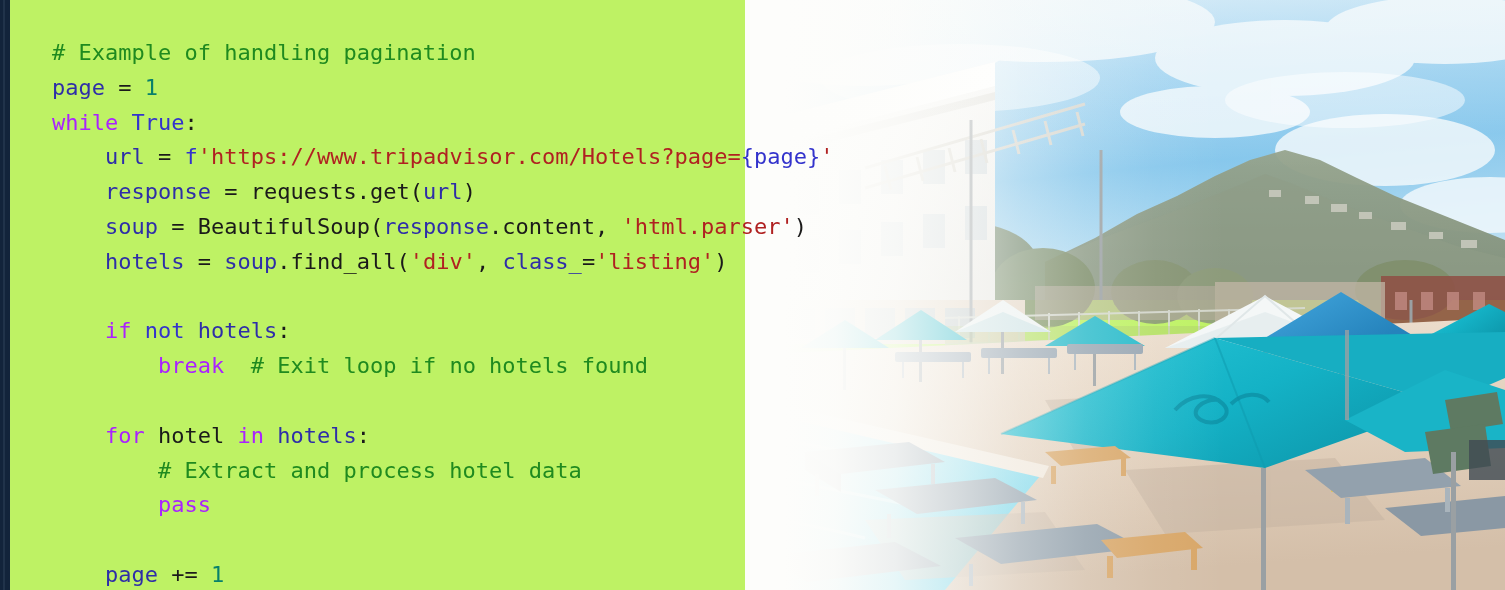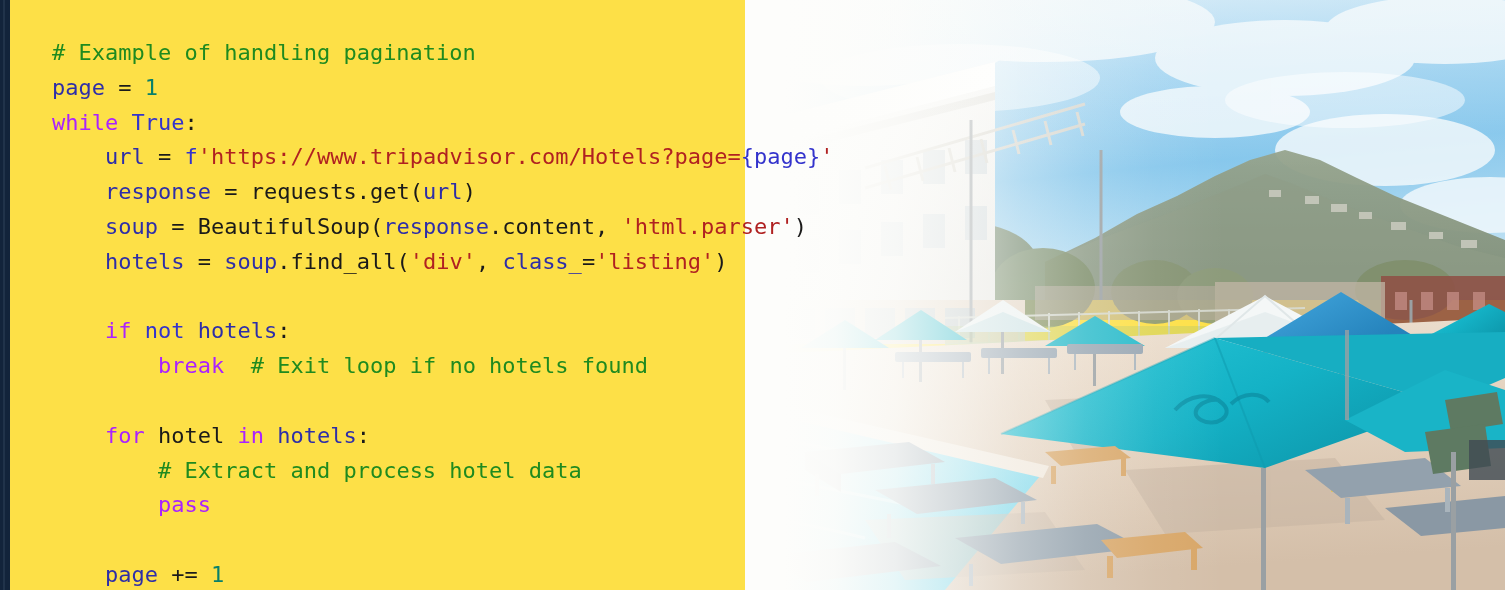--- a/index.html
+++ b/index.html
@@ -106,21 +106,21 @@
   .t-bkw  { color: #3333CC; }            
   .t-var  { color: #2E2EA8; text-align: center; }            
   .t-str  { color: #B02121; }            
   .t-num  { color: #08806B; }            
   .t-pln  { color: #1a1a1a; }            
   .t-fstr { color: #3333CC; }            
 </style>
 </head>
 <body>
 
-<div id="slide" style="background: #fde047;">
+<div id="slide" style="background: #bef264;">
 
   <div class="photo-panel">
     <svg class="photo-svg" viewBox="0 0 760 590" preserveAspectRatio="none">
       <defs>
         <linearGradient id="skyGrad" x1="0" y1="0" x2="0.25" y2="1">
           <stop offset="0%" stop-color="#CFE8F7"></stop>
           <stop offset="30%" stop-color="#A6D6F2"></stop>
           <stop offset="65%" stop-color="#86C7EC"></stop>
           <stop offset="100%" stop-color="#BCE0F3"></stop>
         </linearGradient>

